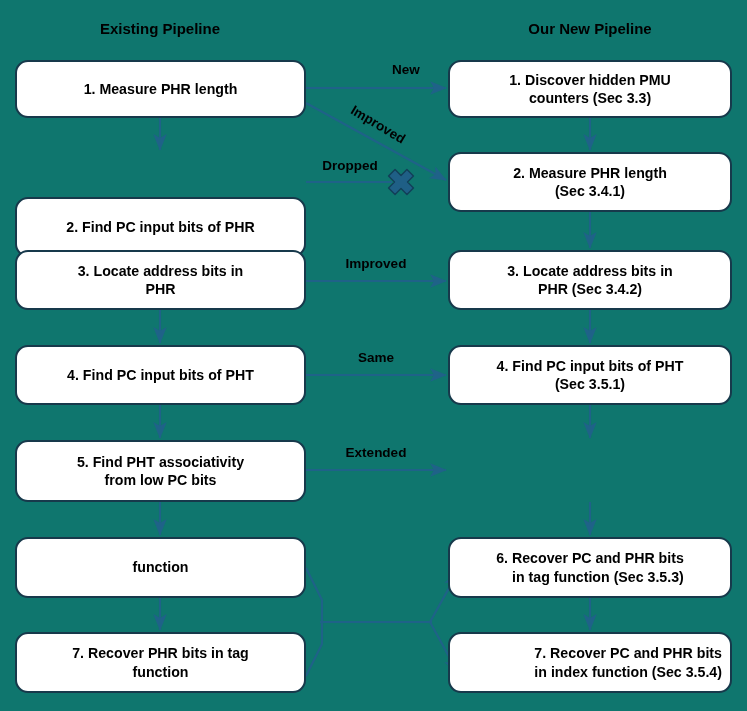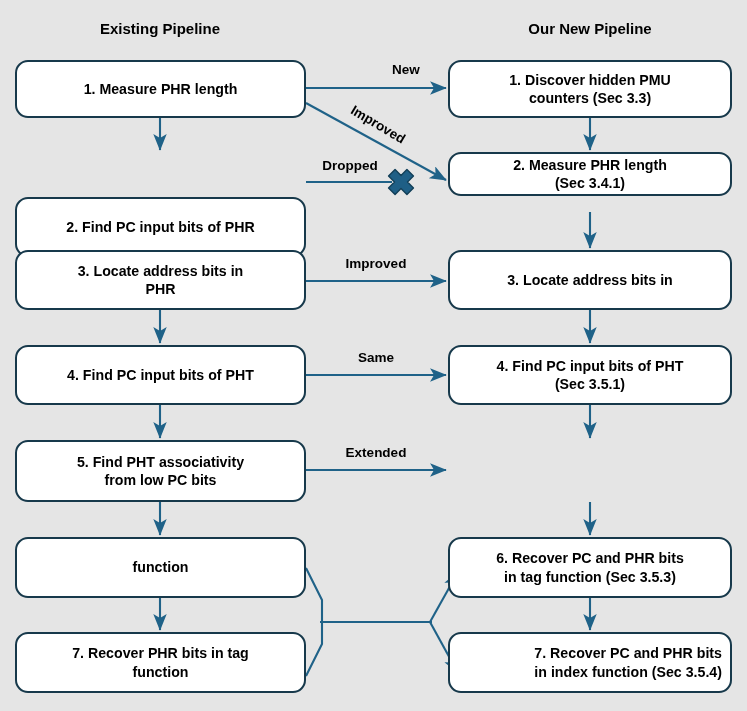--- a/index.html
+++ b/index.html
@@ -8,21 +8,21 @@
     background: #ffffff;
   }
   body {
     font-family: "Liberation Sans", sans-serif;
     -webkit-font-smoothing: antialiased;
   }
   #canvas {
     position: relative;
     width: 747px;
     height: 711px;
-    background: #e5e5e5;
+    background: #0f766e;
     overflow: hidden;
   }
   
   .col-title {
     position: absolute;
     font-size: 15px;
     font-weight: bold;
     color: #000000;
     text-align: center;
     white-space: nowrap;
@@ -174,38 +174,39 @@
       <span>function</span>
     </div>
   </div>
 
   <div class="node" id="R1" style="left:448px; top:60px; width:284px; height:58px;">
     <div>
       <span>1. Discover hidden PMU</span>
       <span>counters (Sec 3.3)</span>
     </div>
   </div>
-  <div class="node" id="R2" style="left:448px; top:152px; width:284px; height:44px;">
+  <div class="node" id="R2" style="left:448px; top:152px; width:284px; height:60px;">
     <div>
       <span>2. Measure PHR length</span>
       <span>(Sec 3.4.1)</span>
     </div>
   </div>
   <div class="node" id="R3" style="left:448px; top:250px; width:284px; height:60px;">
     <div>
       <span>3. Locate address bits in</span>
+      <span>PHR (Sec 3.4.2)</span>
     </div>
   </div>
   <div class="node" id="R4" style="left:448px; top:345px; width:284px; height:60px;">
     <div>
       <span>4. Find PC input bits of PHT</span>
       <span>(Sec 3.5.1)</span>
     </div>
   </div>
-  <div class="node" id="R6" style="left:448px; top:537px; width:284px; height:61px;">
+  <div class="node" id="R6" style="left:448px; top:537px; width:284px; height:61px;text-align:right;">
     <div>
       <span>6. Recover PC and PHR bits</span>
       <span>in tag function (Sec 3.5.3)</span>
     </div>
   </div>
   <div class="node" id="R7" style="left:448px; top:632px; width:284px; height:61px;justify-content:flex-end;">
     <div>
       <span>7. Recover PC and PHR bits</span>
       <span>in index function (Sec 3.5.4)</span>
     </div>

